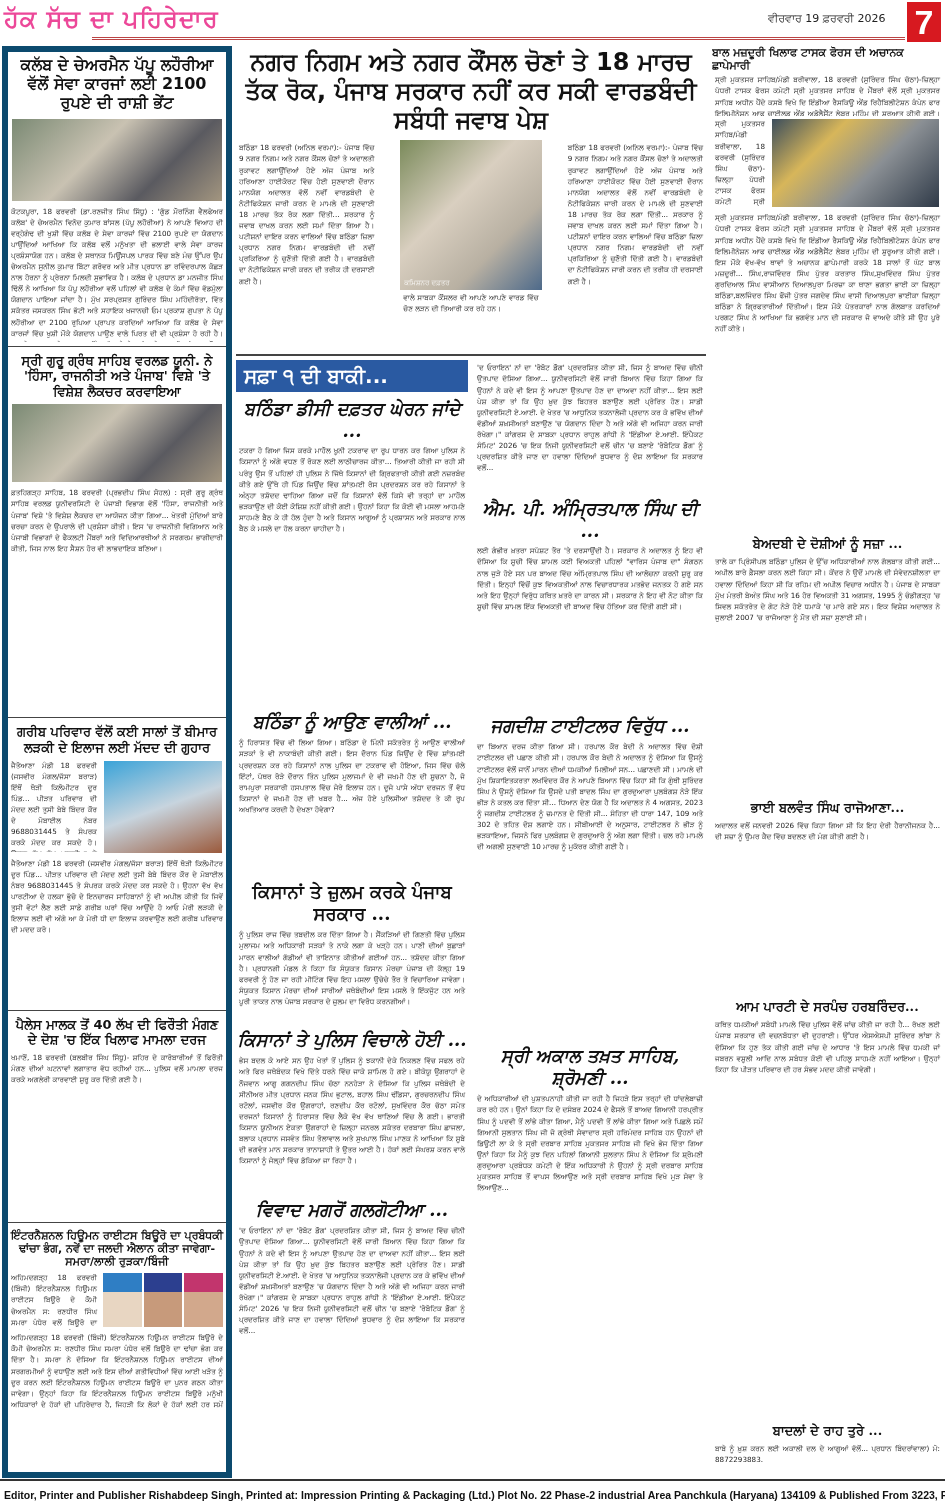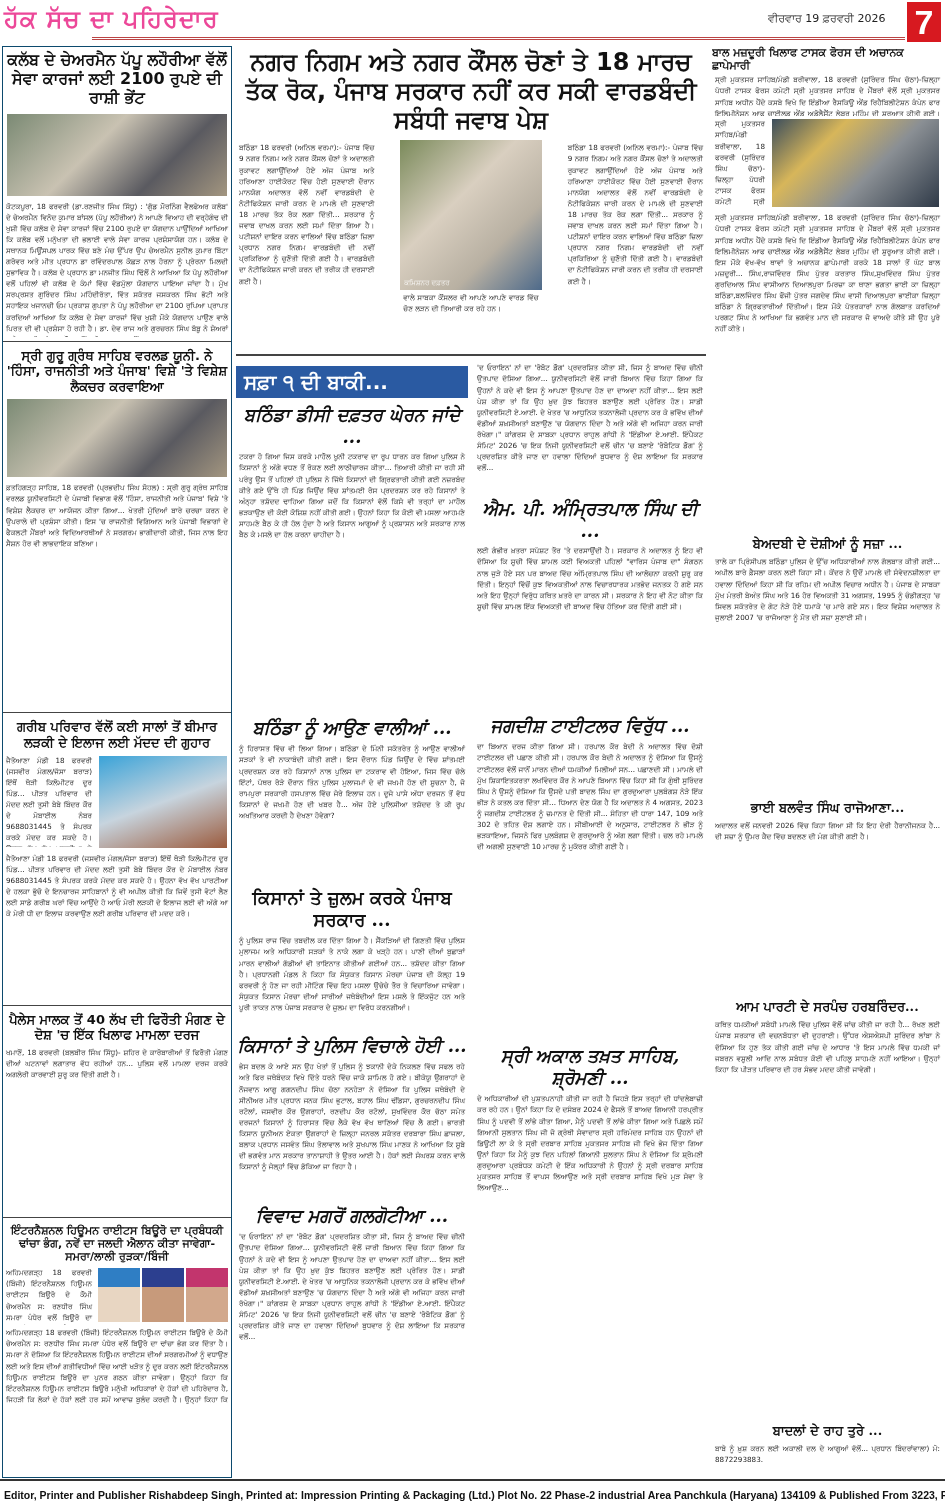--- a/index.html
+++ b/index.html
@@ -3,31 +3,31 @@
 <meta charset="utf-8">
 <style>
 *{box-sizing:border-box;margin:0;padding:0}
 body{width:945px;height:1507px;background:#fff;font-family:"DejaVu Sans",sans-serif;color:#111;position:relative;overflow:hidden}
 .masthead{position:absolute;left:0;top:0;width:945px;height:44px}
 .logo{position:absolute;left:4px;top:4px;font-family:"DejaVu Serif",serif;font-weight:bold;font-size:24px;color:#ec4899;letter-spacing:1px}
 .rule{position:absolute;left:92px;right:40px;top:37px;height:3px;border-top:1px solid #b44;border-bottom:1px solid #b44}
 .dateline{position:absolute;left:768px;top:12px;font-size:11px;color:#222}
 .pageno{position:absolute;right:4px;top:2px;width:34px;height:40px;background:#d71920;color:#fff;font-weight:bold;font-size:34px;text-align:center;line-height:40px;font-family:"Liberation Sans",sans-serif}
 .col{position:absolute;overflow:hidden}
-.col-left{left:2px;top:46px;width:230px;height:1432px;border:1px solid #0c4a6e}
+.col-left{left:2px;top:46px;width:230px;height:1432px;border:6px solid #0c4a6e}
 .col-mid{left:236px;top:46px;width:470px;height:1432px}
 .col-right{left:712px;top:46px;width:231px;height:1432px}
 .hl{font-family:"DejaVu Sans",sans-serif;font-weight:bold;text-align:center;color:#111;line-height:1.2}
 .hl-lg{font-size:24px}
 .hl-md{font-size:16px}
 .hl-sm{font-size:13px}
 .body-text{font-size:7.2px;line-height:11.1px;text-align:justify;color:#222;padding:2px 3px}
 .photo{background:linear-gradient(135deg,#7b8a74,#c9c2b2 40%,#5a5a60 70%,#a39680);margin:3px 4px;position:relative}
 .photo span{position:absolute;bottom:3px;left:4px;font-size:7px;color:#fff;opacity:.85}
-.banner{background:#2a5aa2;color:#fff;font-weight:bold;font-size:20px;padding:4px 8px;margin:6px 0 4px}
+.banner{background:#2a5aa2;color:#fff;font-weight:bold;font-size:20px;padding:4px 8px;margin:0 0 4px}
 .sub-hl{font-family:"DejaVu Serif",serif;font-style:italic;font-weight:bold;font-size:18px;text-align:center;margin:6px 0 2px}
 .grid2{display:grid;grid-template-columns:1fr 1fr;gap:6px}
 .footer{position:absolute;left:0;bottom:0;width:945px;height:28px;border-top:2px solid #333}
 .footer-text{position:absolute;left:4px;top:8px;font-family:"Liberation Sans",sans-serif;font-weight:bold;font-size:10.5px;color:#111;white-space:nowrap}
 .divider{height:1px;background:#444;margin:4px 0}
 </style>
 </head>
 <body>
 
 <div class="masthead">

